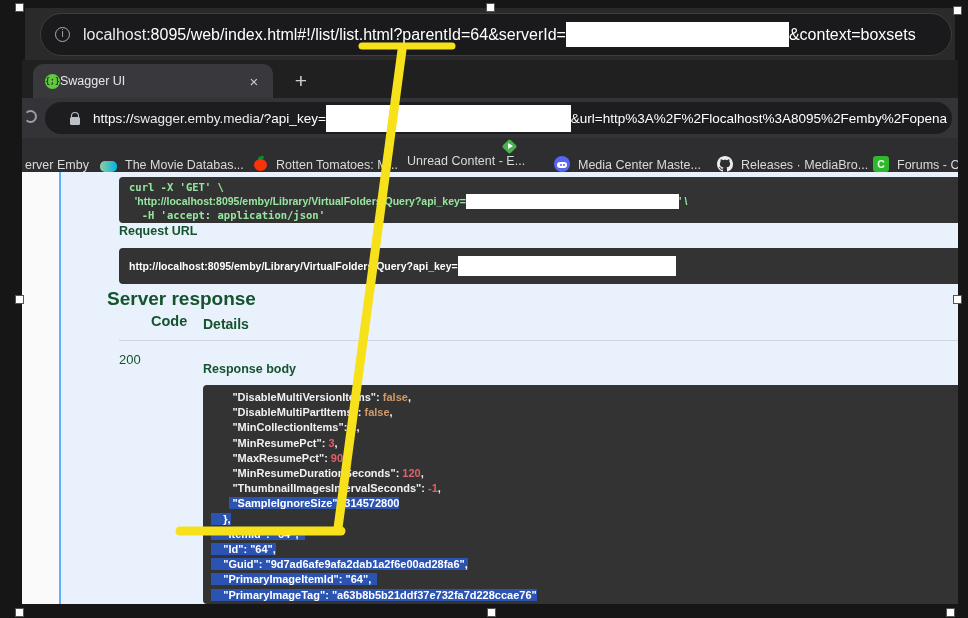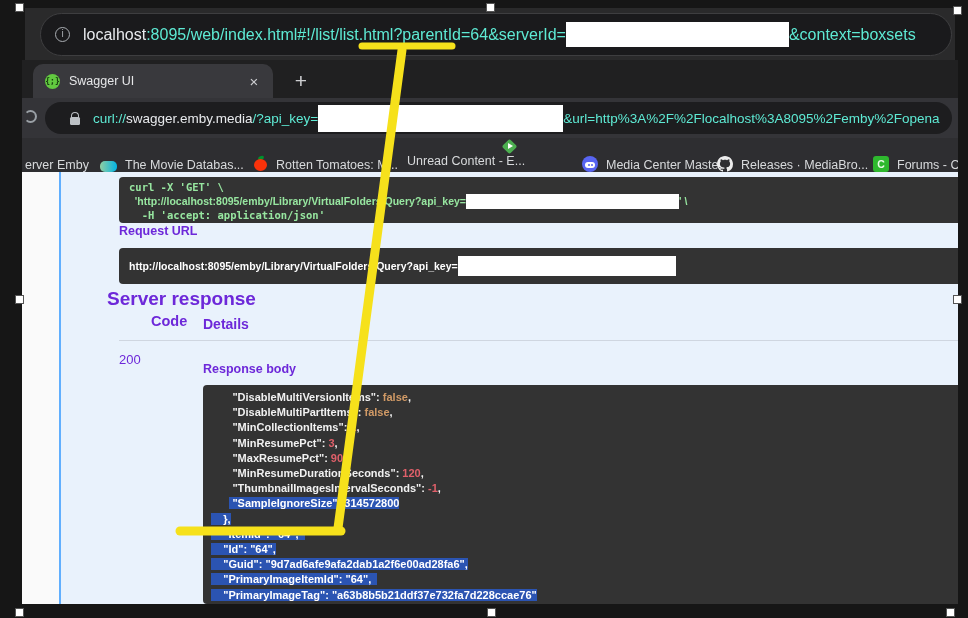--- a/index.html
+++ b/index.html
@@ -5,29 +5,29 @@
   html,body{margin:0;padding:0;background:#141414;}
   *{box-sizing:border-box;font-family:"Liberation Sans",sans-serif;}
   #canvas{position:relative;width:968px;height:618px;background:#161616;overflow:hidden;}
 
   
   .strip1{position:absolute;left:25px;top:8px;width:930px;height:52px;background:#2a2a2b;}
   .pill1{position:absolute;left:15px;top:5px;width:912px;height:43px;background:#1a1a1c;border:1px solid #3e3e40;border-radius:22px;display:flex;align-items:center;padding-left:14px;}
   .info-ic{width:15px;height:15px;border:1.6px solid #a9adb2;border-radius:50%;color:#a9adb2;font-size:10px;line-height:12px;text-align:center;flex:none;font-style:normal;}
   .url1{display:flex;align-items:center;margin-left:13px;font-size:16px;white-space:nowrap;overflow:hidden;}
   .u-white{color:#e8eaed;}
-  .u-gray{color:#5eead4;}
+  .u-gray{color:#ffffff;}
   .redact{background:#ffffff;flex:none;display:inline-block;}
 
   
   .win{position:absolute;left:22px;top:60px;width:936px;height:544px;overflow:hidden;background:#202021;}
   .tabbar{position:absolute;left:0;top:0;width:936px;height:38px;background:#202021;}
   .tab{position:absolute;left:11px;top:4px;width:240px;height:34px;background:#39393d;border-radius:10px 10px 0 0;display:flex;align-items:center;padding:0 10px 0 12px;}
   .tab-fav{width:15px;height:15px;border-radius:50%;background:#62c940;color:#16400f;font-size:8px;font-weight:bold;font-family:"DejaVu Sans Mono",monospace;text-align:center;line-height:15px;flex:none;}
-  .tab-title{color:#e6e7e9;font-size:12.5px;margin-left:9px;flex:1;white-space:nowrap;overflow:hidden;}
+  .tab-title{color:#e6e7e9;font-size:12.5px;flex:1;white-space:nowrap;overflow:hidden;}
   .tab-close{color:#cdced1;font-size:15px;width:18px;text-align:center;flex:none;cursor:default;}
   .newtab{position:absolute;left:266px;top:8px;width:26px;height:26px;color:#cdced1;font-size:21px;font-weight:300;text-align:center;line-height:25px;}
 
   .toolbar{position:absolute;left:0;top:38px;width:936px;height:40px;background:#343438;}
   .reload-frag{position:absolute;left:2px;top:12px;width:13px;height:13px;border:2px solid #9aa0a6;border-radius:50%;border-left-color:transparent;}
   .pill2{position:absolute;left:23px;top:4px;width:907px;height:32px;background:#1d1d1f;border-radius:16px;display:flex;align-items:center;padding-left:24px;overflow:hidden;}
   .lock{position:relative;width:12px;height:14px;flex:none;}
   .lock-arc{position:absolute;left:2px;top:1px;width:8px;height:7px;border:1.6px solid #bdc1c6;border-bottom:none;border-radius:5px 5px 0 0;}
   .lock-body{position:absolute;left:1px;top:6px;width:10px;height:8px;background:#bdc1c6;border-radius:1.5px;}
   .url2{display:flex;align-items:center;margin-left:12px;font-size:13.5px;white-space:nowrap;}
@@ -46,21 +46,21 @@
   .fav-discord .d-e::before{left:2.5px;}
   .fav-discord .d-e::after{right:2.5px;}
   .fav-forum{background:#2eb82e;border-radius:3px;color:#eafbe9;font-size:10.5px;font-weight:bold;text-align:center;line-height:16px;}
 
   
   .content{position:absolute;left:0;top:112px;width:936px;height:432px;background:#fafafa;}
   .opblock{position:absolute;left:37px;top:0;width:946px;height:432px;background:#e9f2fc;border-left:2px solid #61affe;}
   .codebox{position:absolute;background:#333333;border-radius:4px;}
   .curlbox{left:58px;top:5px;width:868px;height:46px;padding:4px 10px;}
   .curl-line{font-family:"DejaVu Sans Mono",monospace;font-size:10.5px;font-weight:bold;color:#97e6a0;line-height:13px;white-space:pre;display:flex;align-items:center;}
-  .sec-label{position:absolute;color:#6d28d9;font-weight:700;}
+  .sec-label{position:absolute;color:#14532d;font-weight:700;}
   .requrlbox{left:58px;top:76px;width:868px;height:36px;display:flex;align-items:center;padding-left:10px;}
   .requrl-text{font-family:"DejaVu Sans Mono",monospace;font-size:10.5px;font-weight:bold;color:#ffffff;white-space:pre;display:flex;align-items:center;}
   .divider{position:absolute;left:58px;top:168px;width:868px;height:1px;background:#cfd6e0;}
   .respbox{left:142px;top:213px;width:786px;height:219px;padding:5px 0 0 8px;overflow:hidden;}
   .code-line{font-family:"DejaVu Sans Mono",monospace;font-size:11px;font-weight:bold;line-height:14.2px;white-space:pre;}
   .tok-k{color:#f1f1f1;}
   .tok-b{color:#d19a66;}
   .tok-n{color:#e0606a;}
   .selspan{background:#2b54b2;}
   .selspan span{color:#ffffff;}
@@ -98,21 +98,21 @@
     </div>
 
     <div class="toolbar">
       <span class="reload-frag"></span>
       <div class="pill2">
         <span class="lock">
             <span class="lock-arc"></span>
             <span class="lock-body"></span>
           </span>
         <span class="url2">
-          <span class="u-gray">curl://</span>
+          <span class="u-gray">https://</span>
             <span class="u-white">swagger.emby.media</span>
             <span class="u-gray">/?api_key=</span>
             <span class="redact" style="width:245px;height:27px;"></span>
             <span class="u-gray">&amp;url=http%3A%2F%2Flocalhost%3A8095%2Femby%2Fopena</span>
         </span>
       </div>
     </div>
 
     <div class="bookmarks">
       <span class="bm" style="left:3px;">
@@ -129,21 +129,21 @@
           </span>
           <span>Rotten Tomatoes: M...</span>
         </span>
       <span class="bm" style="left:385px;flex-direction:column;">
           <span class="fav fav-emby">
             <span class="e-d"></span>
             <span class="e-t"></span>
           </span>
           <span>Unread Content - E...</span>
         </span>
-      <span class="bm" style="left:560px;">
+      <span class="bm" style="left:532px;">
           <span class="fav fav-discord">
             <span class="d-c"></span>
             <span class="d-e"></span>
           </span>
           <span>Media Center Maste...</span>
         </span>
       <span class="bm" style="left:695px;">
           <span class="fav"><svg width="16" height="16" viewBox="0 0 16 16">
               <path fill="#ececec" d="M8 0C3.58 0 0 3.58 0 8c0 3.54 2.29 6.53 5.47 7.59.4.07.55-.17.55-.38 0-.19-.01-.82-.01-1.49-2.01.37-2.53-.49-2.69-.94-.09-.23-.48-.94-.82-1.13-.28-.15-.68-.52-.01-.53.63-.01 1.08.58 1.23.82.72 1.21 1.87.87 2.33.66.07-.52.28-.87.51-1.07-1.78-.2-3.64-.89-3.64-3.95 0-.87.31-1.59.82-2.15-.08-.2-.36-1.02.08-2.12 0 0 .67-.21 2.2.82.64-.18 1.32-.27 2-.27s1.36.09 2 .27c1.53-1.04 2.2-.82 2.2-.82.44 1.1.16 1.92.08 2.12.51.56.82 1.27.82 2.15 0 3.07-1.87 3.75-3.65 3.95.29.25.54.73.54 1.48 0 1.07-.01 1.93-.01 2.2 0 .21.15.46.55.38A8.01 8.01 0 0 0 16 8c0-4.42-3.58-8-8-8z"></path>
             </svg></span>

